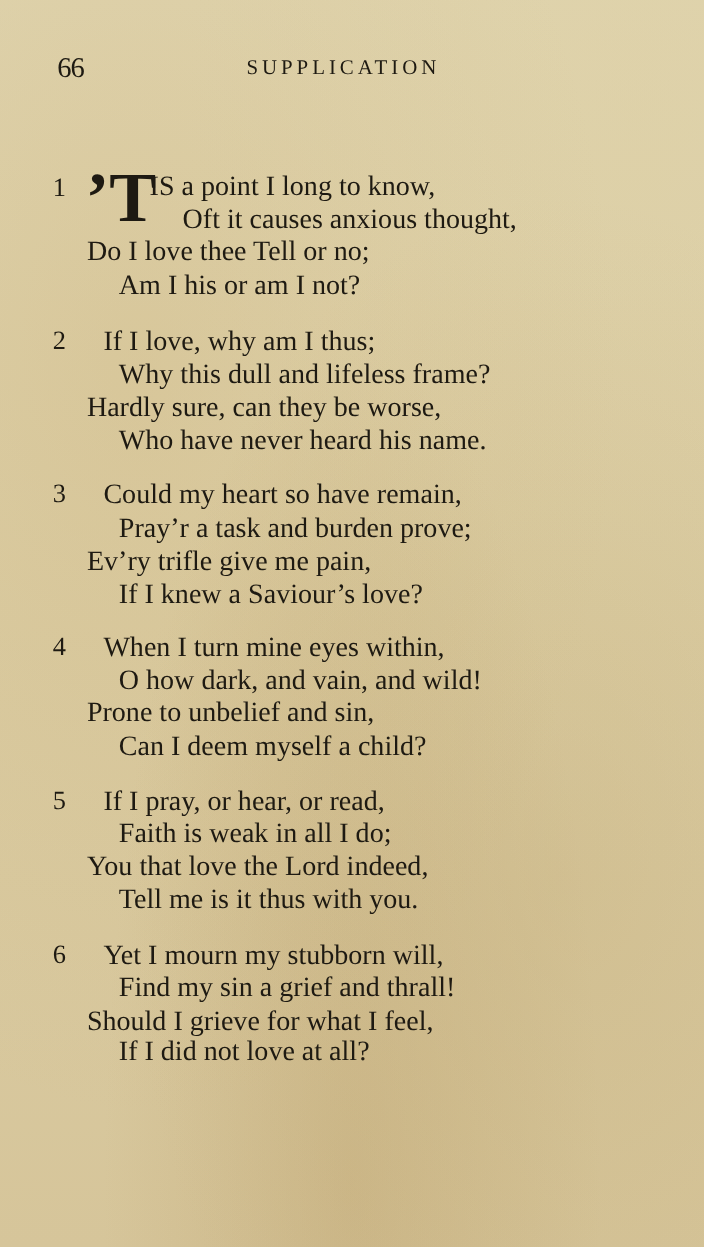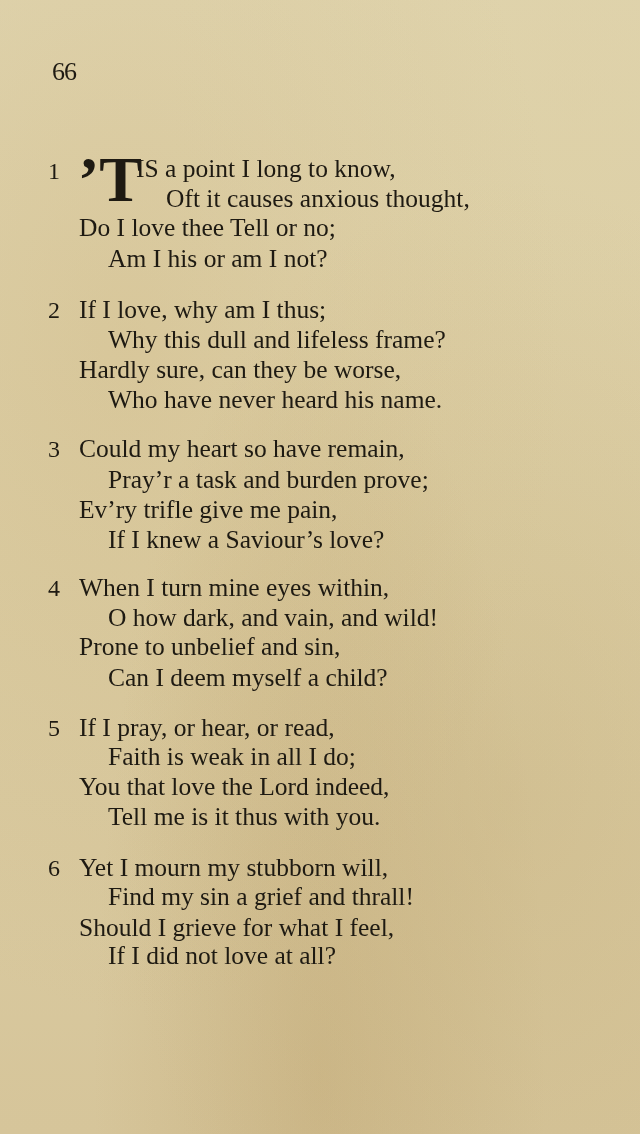--- a/index.html
+++ b/index.html
@@ -25,21 +25,21 @@
     .running-head {
       position: absolute;
       top: 44px;
       left: 52px;
       width: 420px;
       height: 34px;
     }
     .page-number {
       position: absolute;
       left: 0;
-      top: 13px;
+      top: 3px;
       font-size: 26px;
       letter-spacing: -1px;
     }
     .section-title {
       position: absolute;
       left: 172px;
       top: 7px;
       font-size: 19px;
       letter-spacing: 3.6px;
     }
@@ -55,21 +55,21 @@
       white-space: nowrap;
       font-size: 25.5px;
       line-height: 30px;
     }
     .num {
       position: absolute;
       left: 48px;
       font-size: 24px;
       line-height: 30px;
     }
-    .l1 { left: 79px; }
+    .l1 { left: 94px; }
     .l2 { left: 108px; }
     .l3 { left: 79px; }
     .l4 { left: 108px; }
     .dropcap {
       position: absolute;
       left: 78px;
       top: 148px;
       font-size: 64px;
       line-height: 64px;
       font-weight: bold;
@@ -77,20 +77,21 @@
     .dropcap-rest { left: 136px; }
     .indent-after-cap { left: 166px; }
   </style>
 </head>
 <body>
 
 <div class="page">
 
   <div class="running-head">
     <span class="page-number">66</span>
+    <span class="section-title">SUPPLICATION</span>
   </div>
 
 
   <div>
     <span class="num" style="top:156px;">1</span>
     <span class="dropcap">’T</span>
     <span class="line dropcap-rest" style="top:154px;">IS a point I long to know,</span>
     <span class="line indent-after-cap" style="top:184px;">Oft it causes anxious thought,</span>
     <span class="line l3" style="top:213px;">Do I love thee Tell or no;</span>
     <span class="line l4" style="top:244px;">Am I his or am I not?</span>

